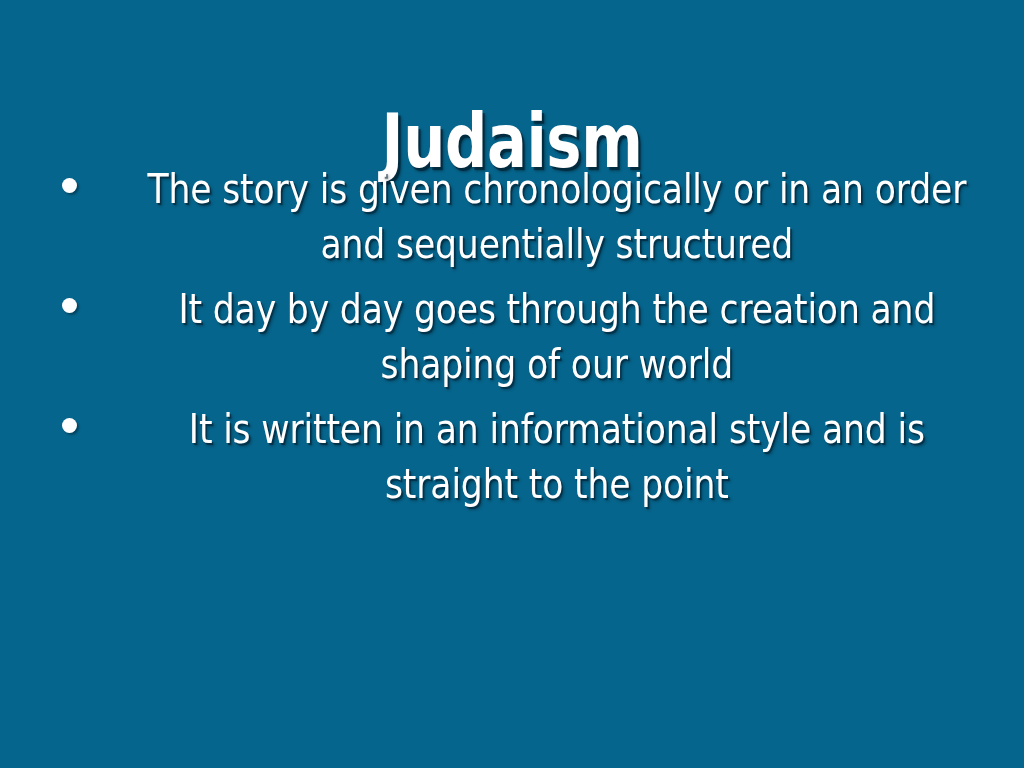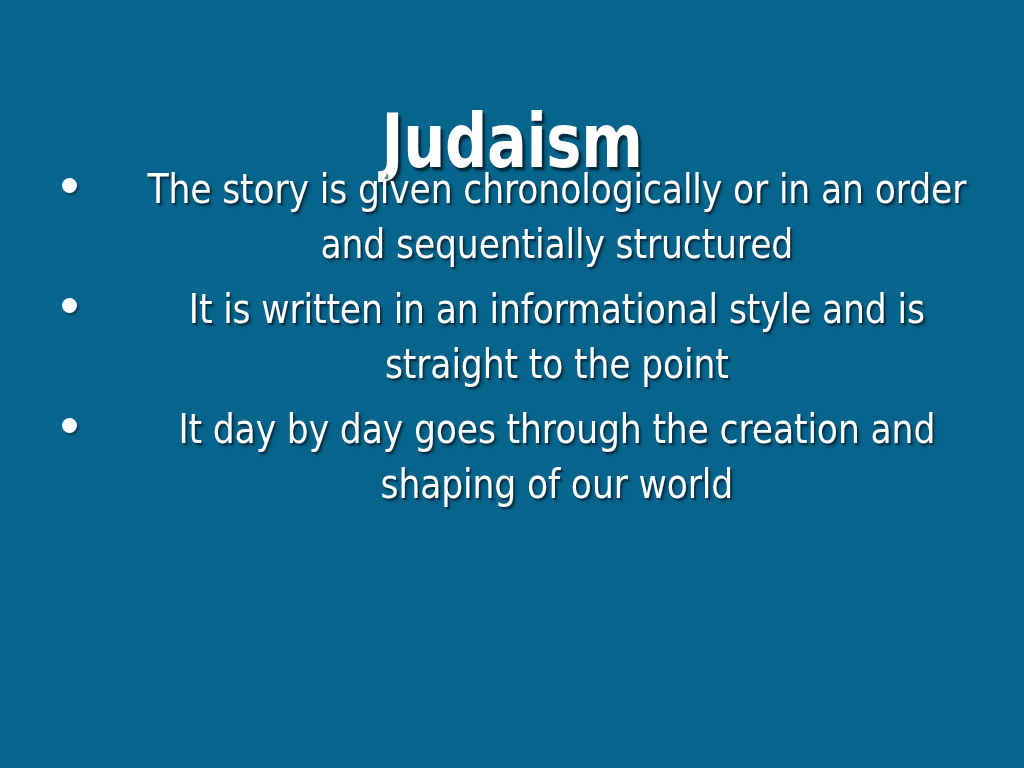--- a/index.html
+++ b/index.html
@@ -101,24 +101,24 @@
 
   <ul class="bullet-list">
 
     <li class="bullet-item">
       <span class="bullet-marker"></span>
       <span class="bullet-text">The story is given chronologically or in an order and sequentially structured</span>
     </li>
 
     <li class="bullet-item">
       <span class="bullet-marker"></span>
-      <span class="bullet-text">It is written in an informational style and is straight to the point</span>
+      <span class="bullet-text">It day by day goes through the creation and shaping of our world</span>
     </li>
 
     <li class="bullet-item">
       <span class="bullet-marker"></span>
-      <span class="bullet-text">It day by day goes through the creation and shaping of our world</span>
+      <span class="bullet-text">It is written in an informational style and is straight to the point</span>
     </li>
 
 
   </ul>
 
 </div>
 
 </body></html>

